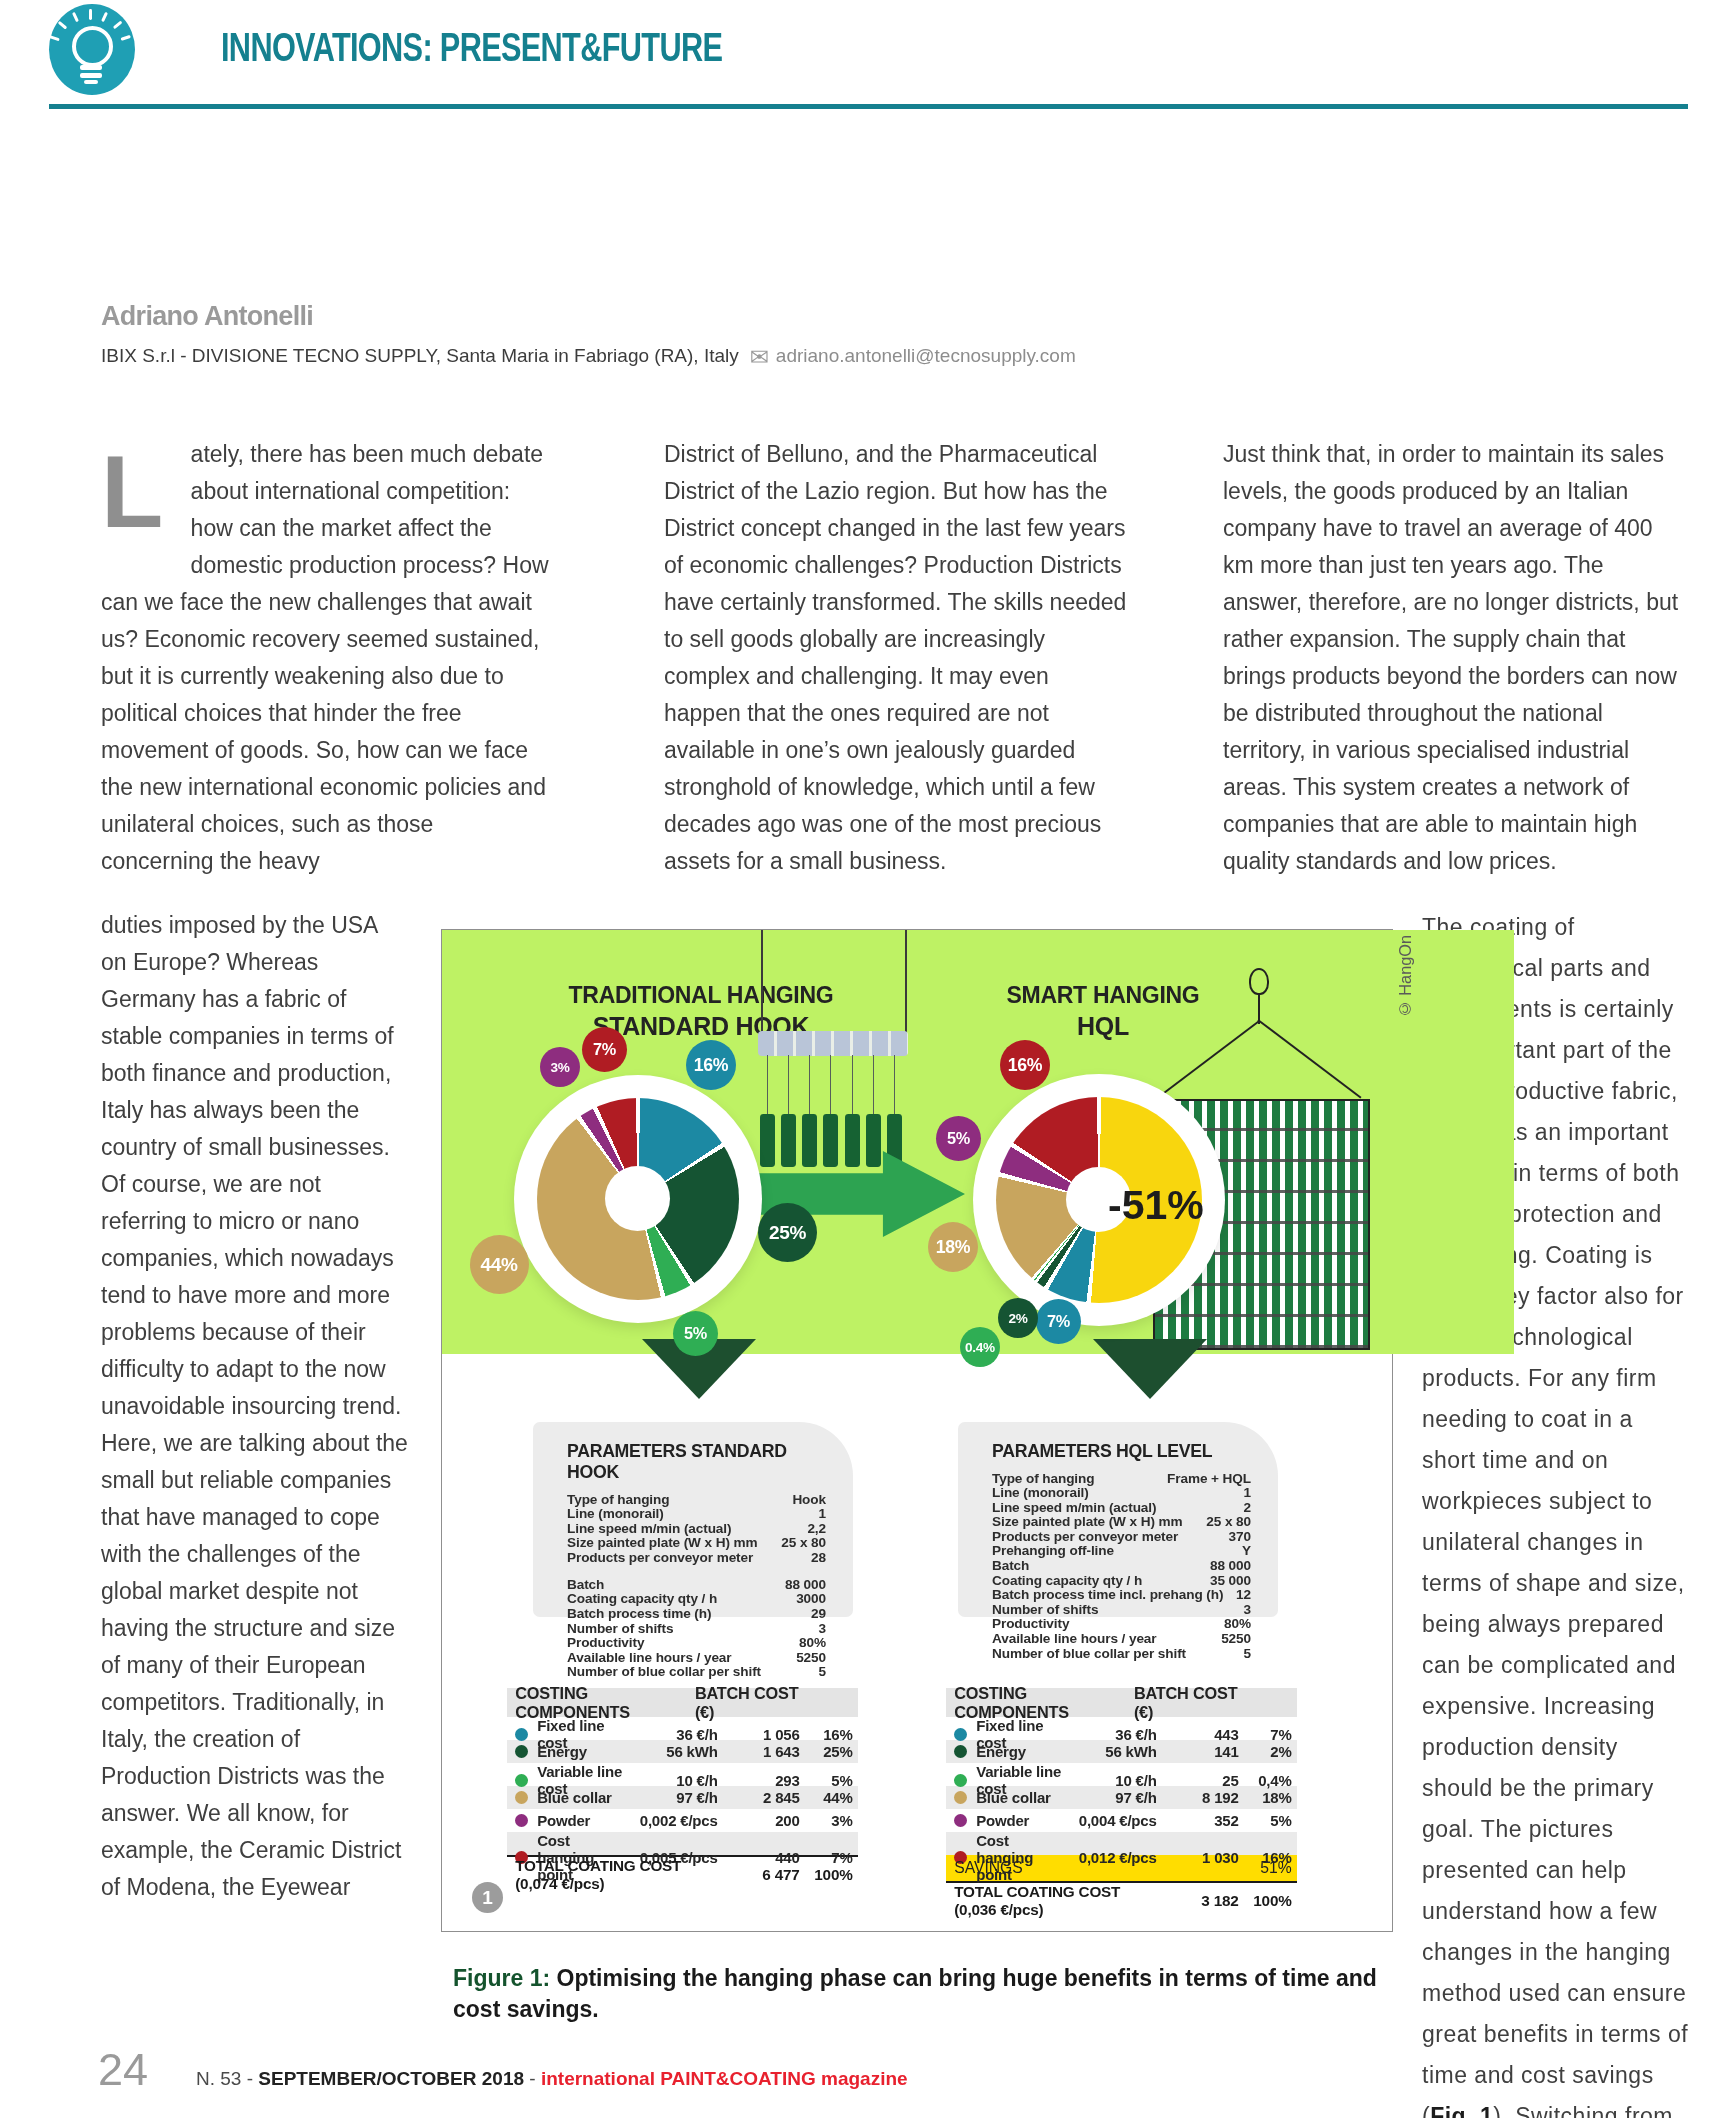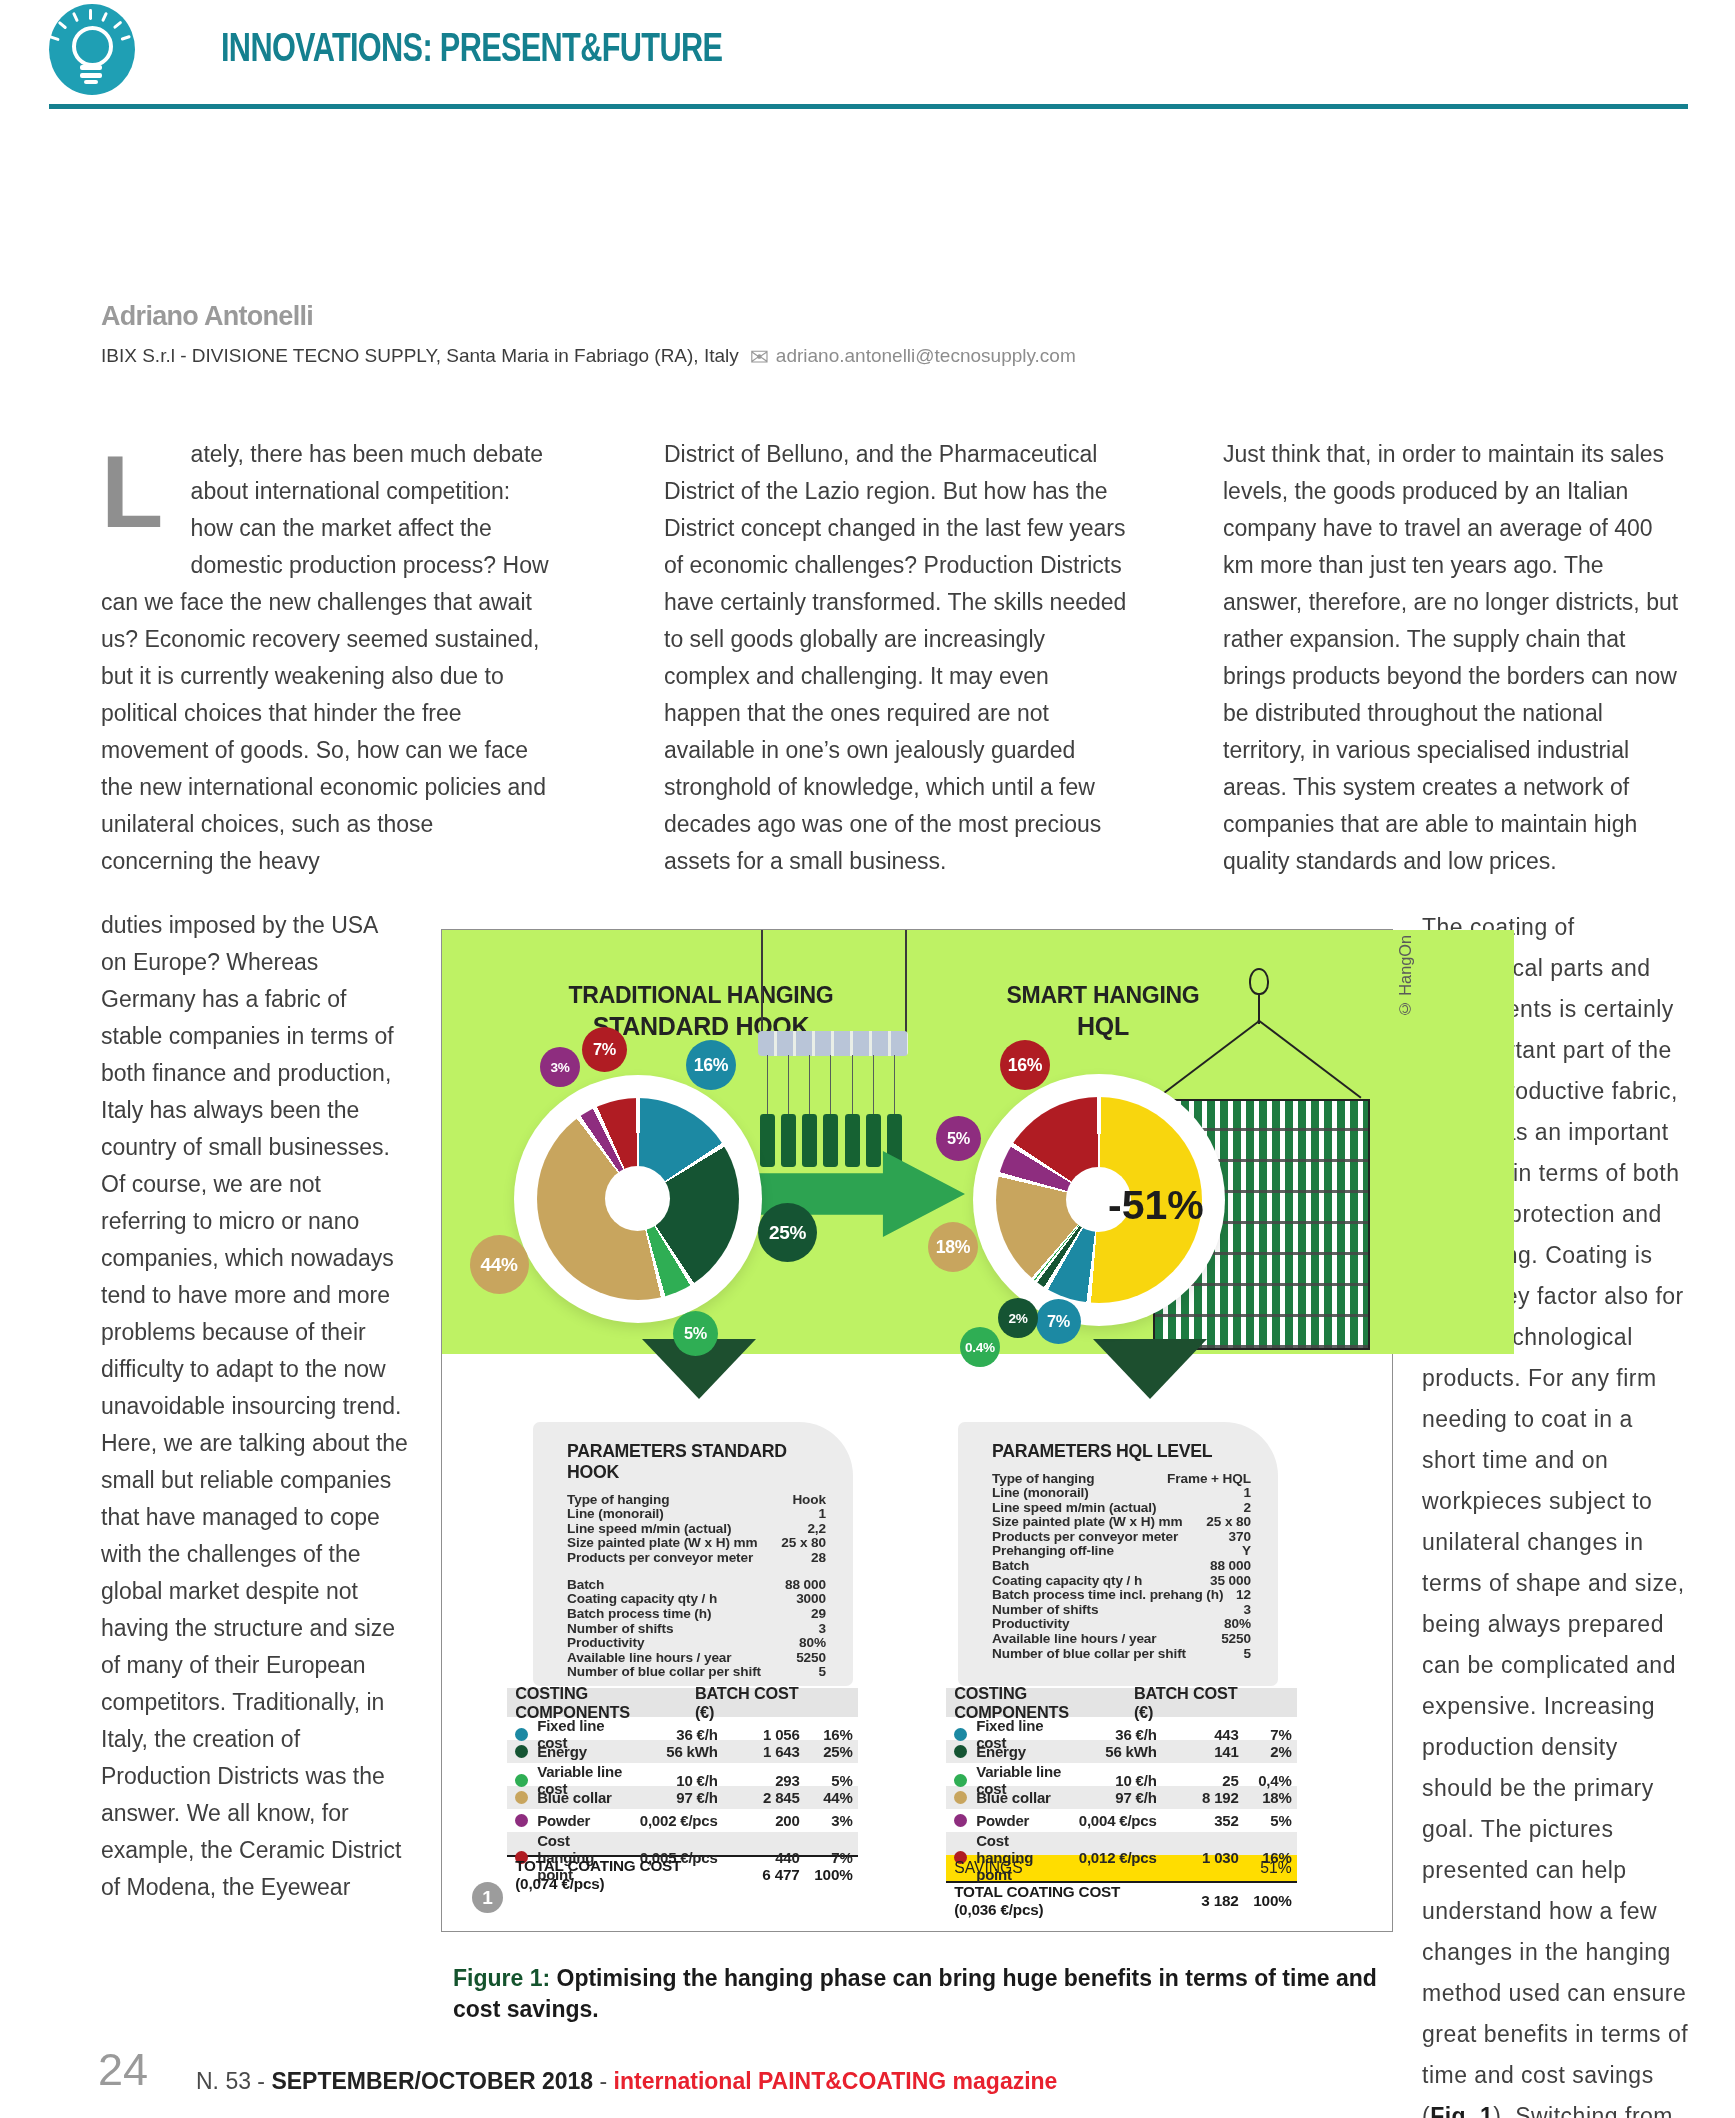--- a/index.html
+++ b/index.html
@@ -60,21 +60,21 @@
               clip-path:polygon(0 0,100% 0,50% 100%); z-index:0; }
   .hql-frame { position:absolute; left:711px; top:169px; width:213px; height:247px;
                border:2.7px solid #222; background-color:#fff;
                background-image:repeating-linear-gradient(0deg, rgba(70,70,70,0.85) 0 3.4px, transparent 3.4px 31px),
                                 repeating-linear-gradient(90deg, #1e7b41 0 8.2px, #ffffff 8.2px 13px); }
   .hanger-leg { position:absolute; height:2px; background:#222; transform-origin:left center; }
   .hanger-stem { position:absolute; left:816px; top:63px; width:2px; height:31px; background:#222; }
   .hanger-hook { position:absolute; left:807px; top:38px; width:16.3px; height:23px;
                  border:2.7px solid #222; border-radius:50% 50% 45% 45%; }
 
-  .param-panel { position:absolute; width:320px; height:264px; background:#ececec;
+  .param-panel { position:absolute; width:320px; height:195px; background:#ececec;
                  border-radius:6.8px 54px 6.8px 6.8px; box-sizing:border-box;
                  padding:19px 27px 12px 34px; }
   .param-title { font-size:17.7px; font-weight:700; color:#222; letter-spacing:-0.3px; margin-bottom:9.5px; }
   .prow { display:flex; justify-content:space-between; font-size:13.6px; line-height:14.6px;
           font-weight:700; color:#2d2d2d; letter-spacing:-0.1px; }
   .prow .pv { text-align:right; white-space:nowrap; }
   .prow.spacer { height:12.3px; }
 
   .costing { position:absolute; width:351px; }
   .cost-head { display:flex; justify-content:space-between; align-items:center; height:29px;
@@ -100,21 +100,21 @@
                display:flex; align-items:center; justify-content:center; }
   .copyright { position:absolute; left:1396px; top:935px; writing-mode:vertical-rl;
                transform:rotate(180deg); font-size:16.3px; color:#5a5a5a; }
 
   .caption { position:absolute; left:453px; top:1963px; width:930px; font-size:23px;
              line-height:31px; font-weight:700; color:#1a1a1a; }
   .caption .cap-label { color:#14532d; }
 
   
   .page-number { position:absolute; left:98px; top:2044px; font-size:45px; color:#9a9a9a; }
-  .footer-line { position:absolute; left:196px; top:2068px; font-size:23px; color:#4a4a4a; }
+  .footer-line { position:absolute; left:196px; top:2068px; font-size:19px; color:#4a4a4a; }
   .footer-line .f-date { font-weight:700; color:#222; }
   .footer-line .f-mag { color:#e8212e; font-weight:700; }
 </style>
 </head>
 <body>
 
 <div class="page">
 
   <div class="logo">
     <div class="logo-bg"></div>

